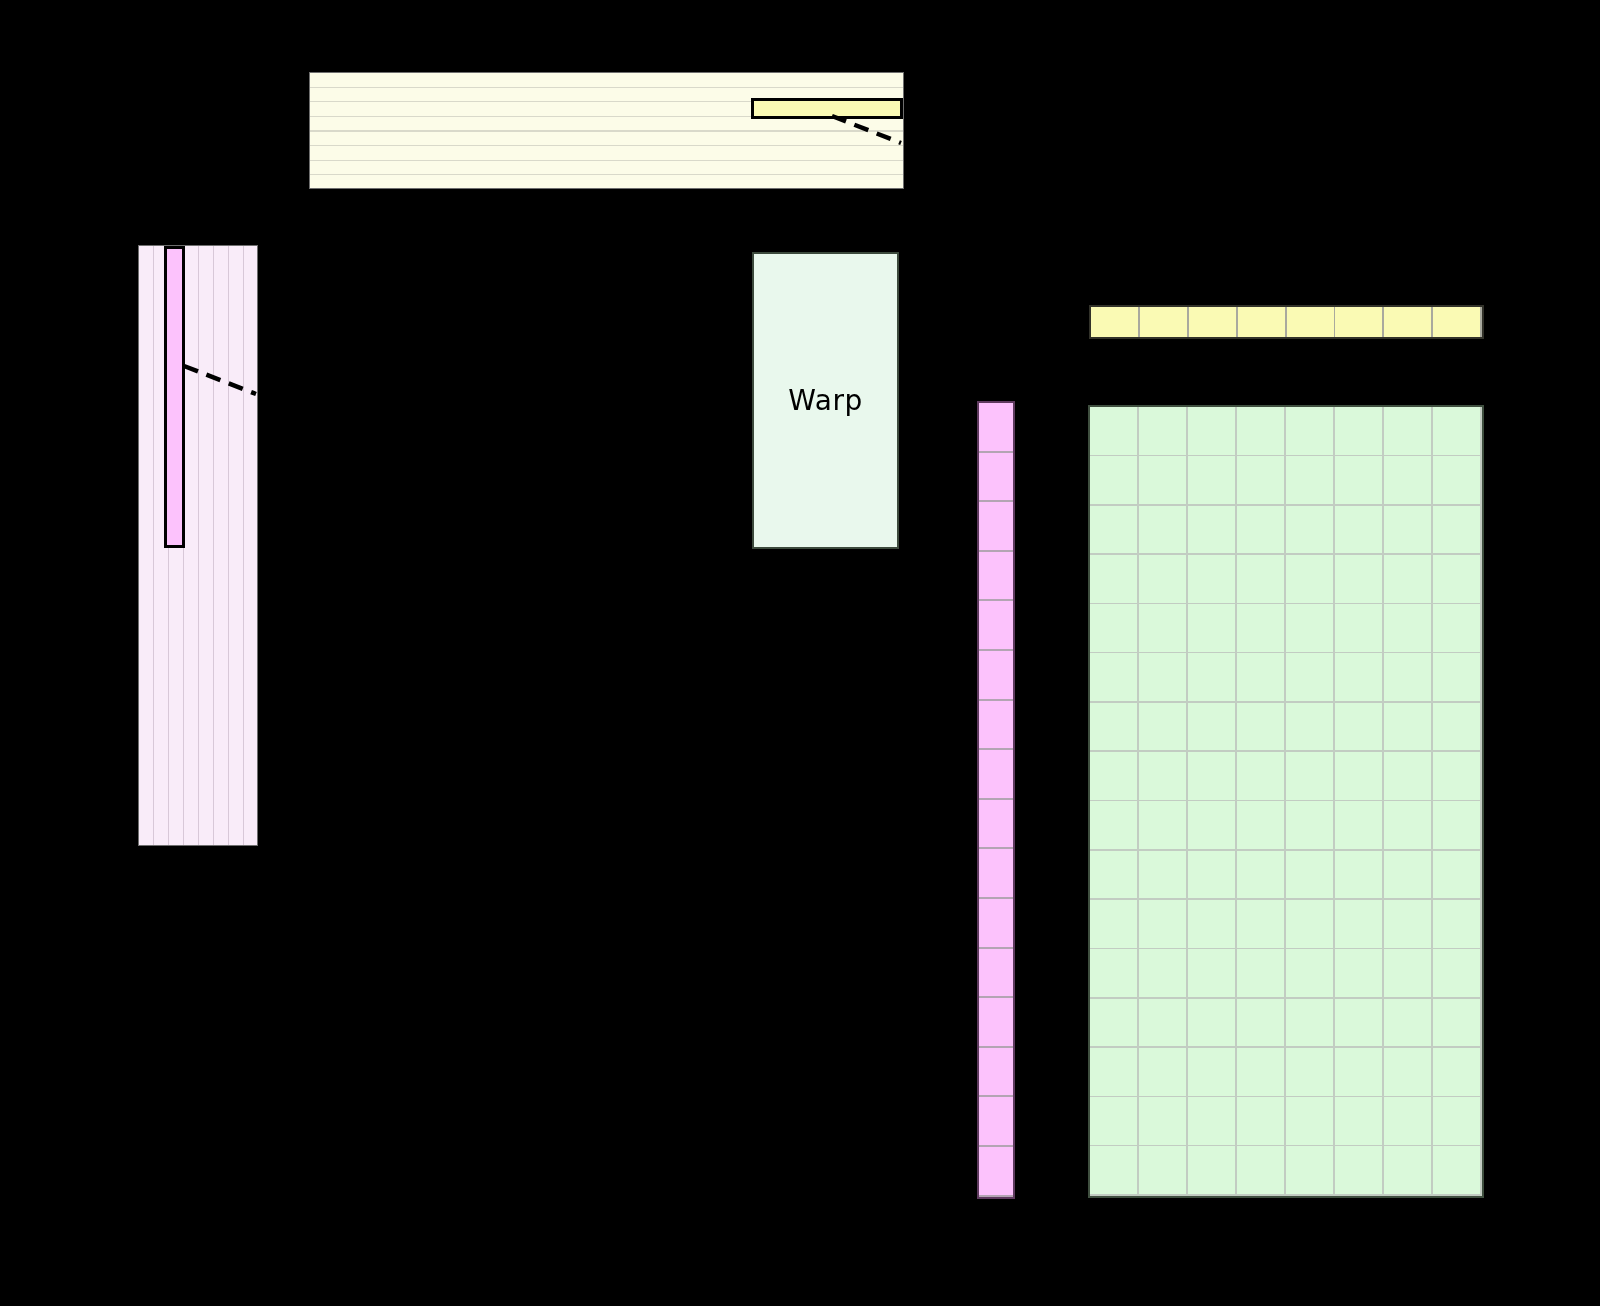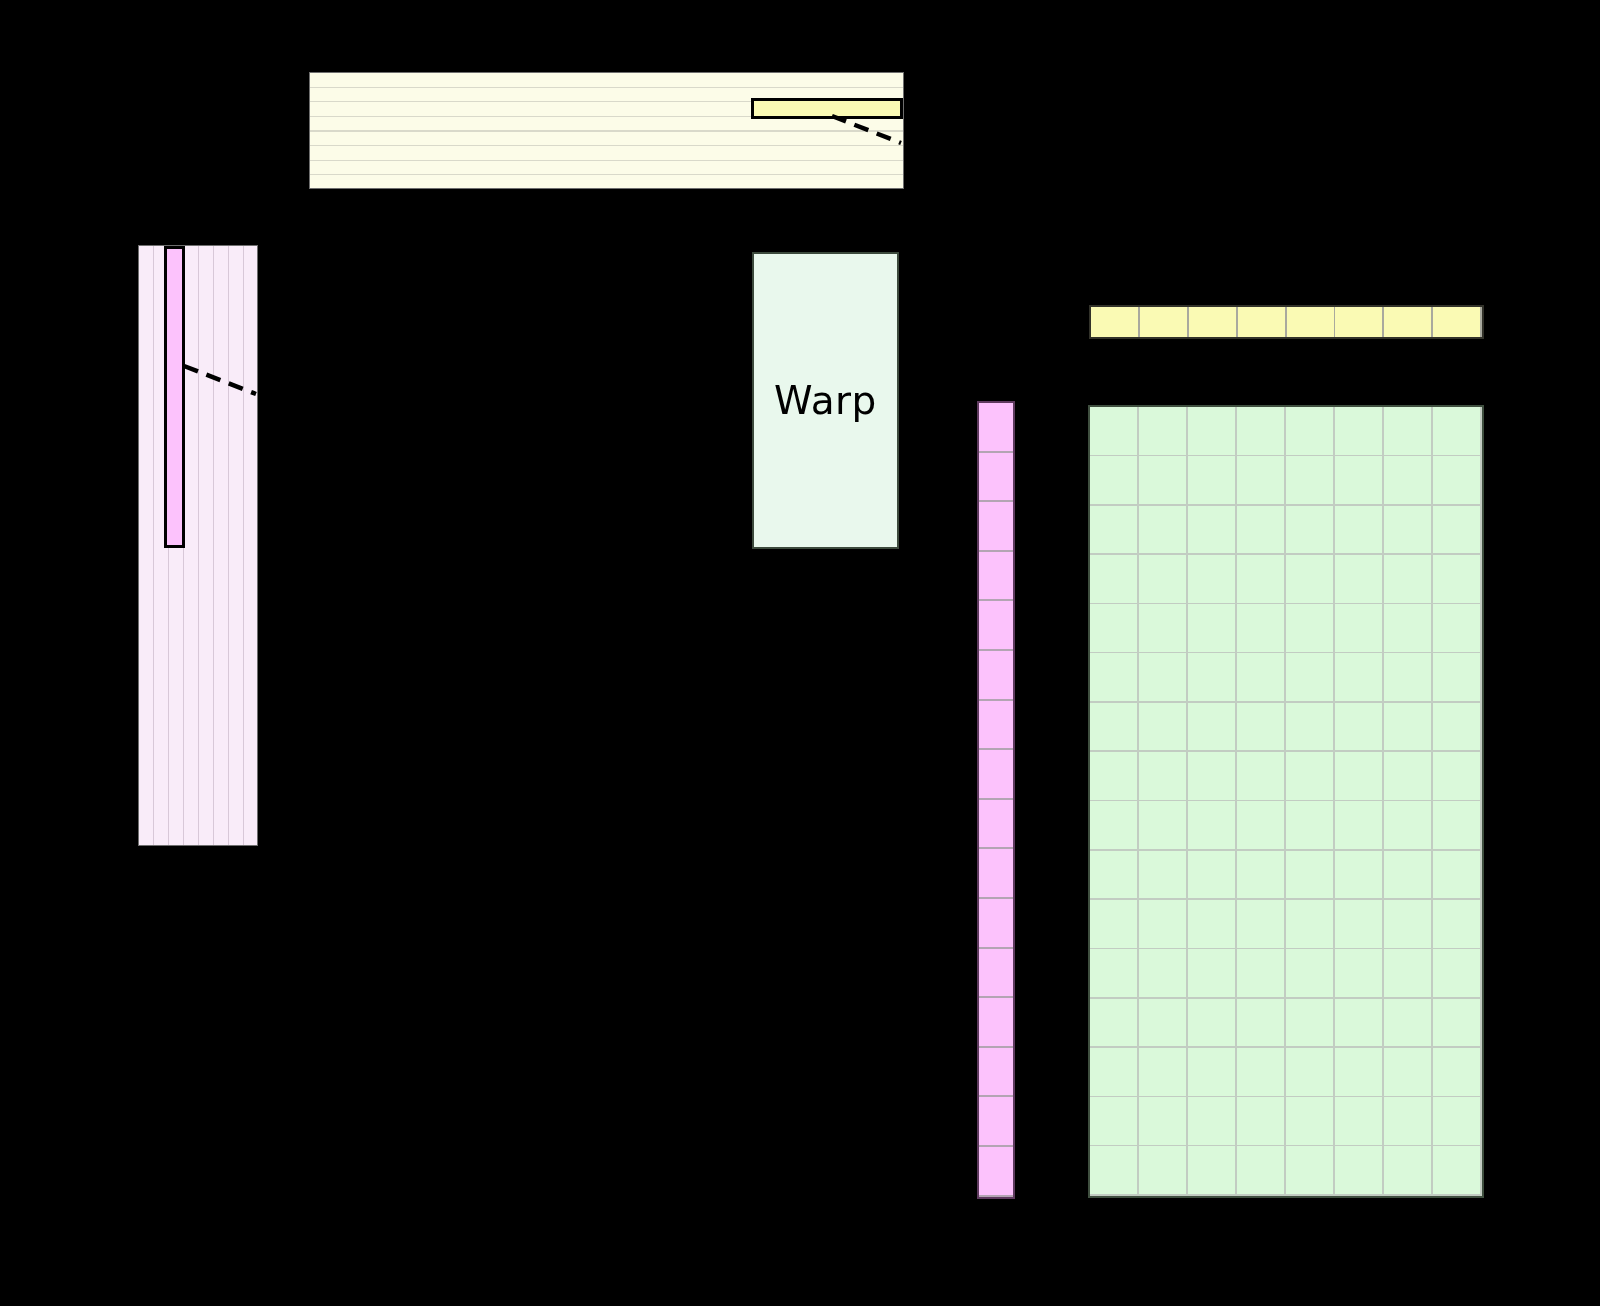--- a/index.html
+++ b/index.html
@@ -60,21 +60,21 @@
   }
 
   
   #warp-box {
     left: 752px; top: 252px; width: 147px; height: 297px;
     background: var(--mint-box);
     border: 2px solid #3c4a3c;
     display: flex; align-items: center; justify-content: center;
   }
   #warp-label {
-    font-size: 39px;
+    font-size: 28px;
     color: #000;
     letter-spacing: 0.5px;
   }
 
   
   #row-fragment-bar {
     left: 1089px; top: 305px; width: 395px; height: 34px;
     background-color: var(--yellow-cell);
     background-image: repeating-linear-gradient(
       to right,

